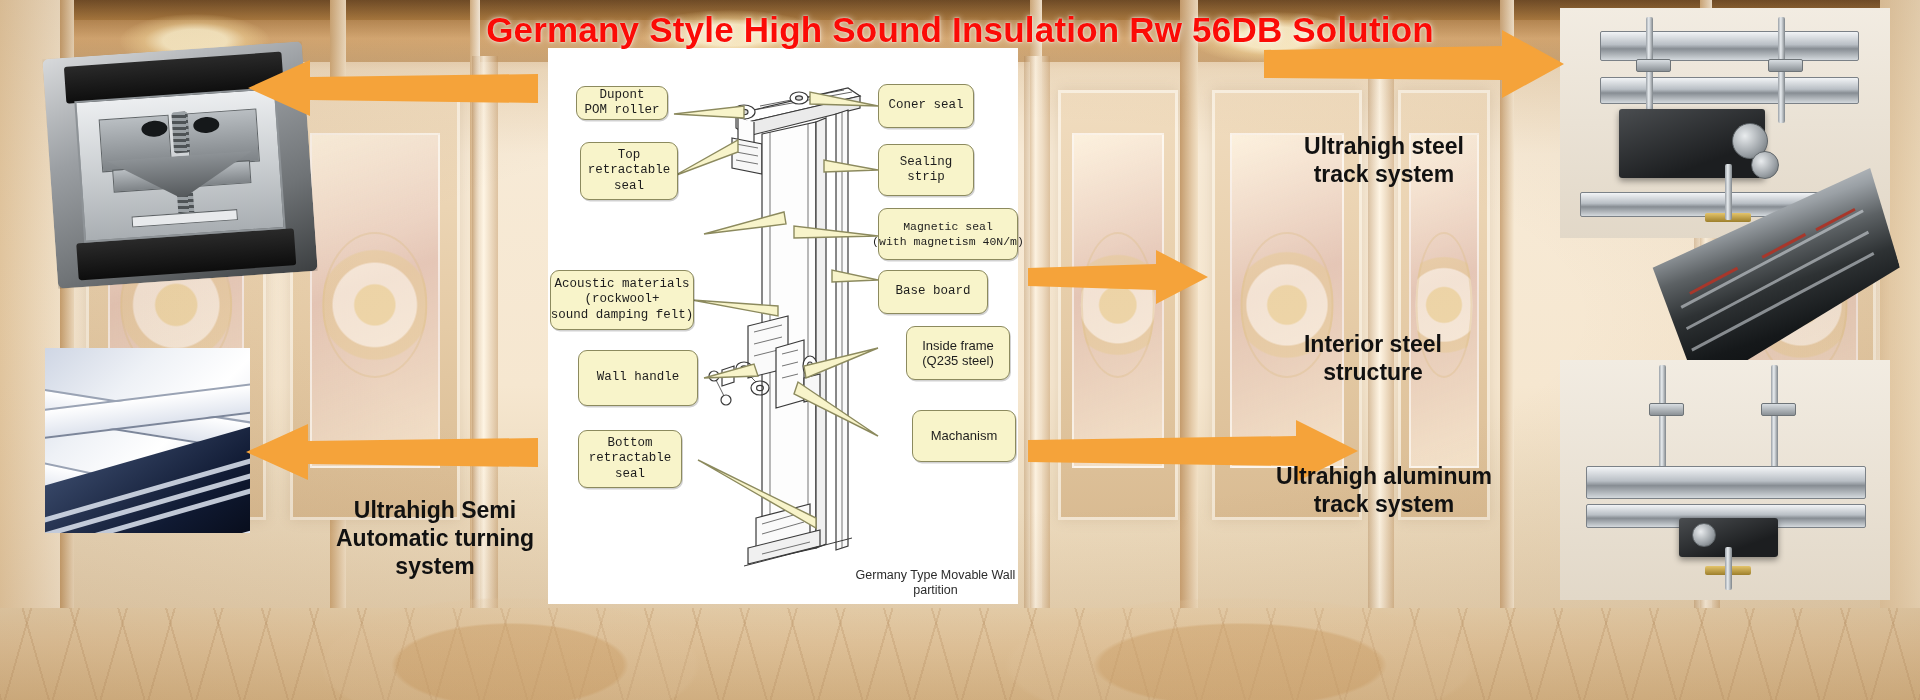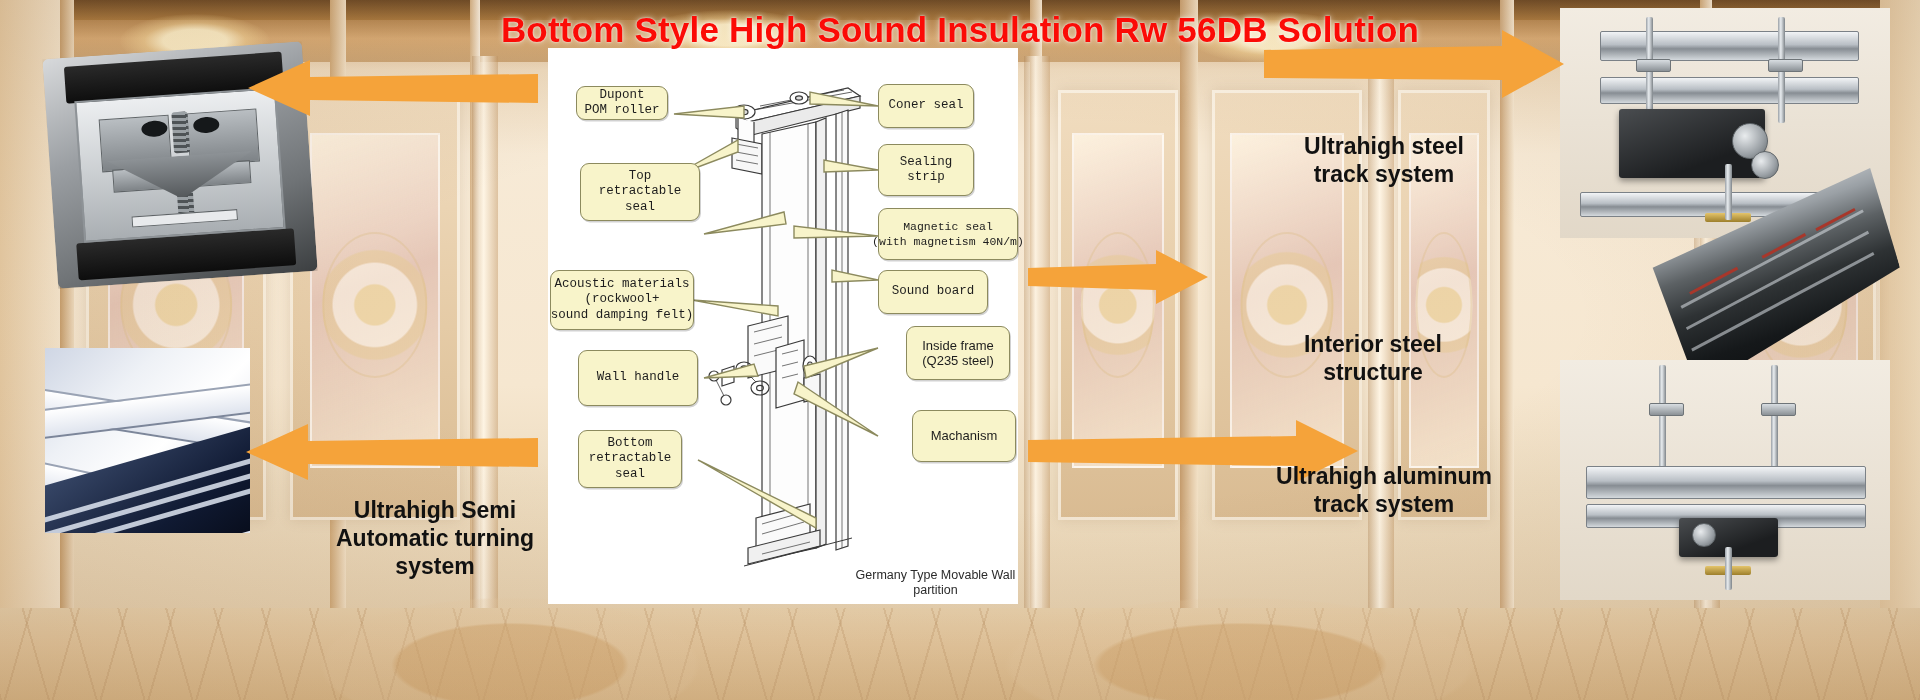--- a/index.html
+++ b/index.html
@@ -277,21 +277,21 @@
     <div class="bg-lamp" style="left:1190px;top:12px;width:170px;height:52px;"></div>
     <div class="bg-lamp" style="left:1640px;top:16px;width:160px;height:50px;"></div>
 
     <div class="bg-floor">
       <div class="medallion"></div>
       <div class="medallion m2"></div>
     </div>
     <div class="bg-vig"></div>
   </div>
 
-  <div class="title">Bottom Style High Sound Insulation Rw 56DB Solution</div>
+  <div class="title">Germany Style High Sound Insulation Rw 56DB Solution</div>
 
   <svg class="arrow" style="left:248px;top:58px;" width="290" height="60" viewBox="0 0 290 60">
     <polygon points="0,30 62,2 62,19 290,16 290,45 62,42 62,58" fill="#f5a33a"></polygon>
   </svg>
 
   <svg class="arrow" style="left:246px;top:422px;" width="292" height="60" viewBox="0 0 292 60">
     <polygon points="0,30 62,2 62,19 292,16 292,45 62,42 62,58" fill="#f5a33a"></polygon>
   </svg>
 
   <svg class="arrow" style="left:1264px;top:28px;" width="300" height="72" viewBox="0 0 300 72">
@@ -381,21 +381,21 @@
         <path d="M330 188 L246 178 L246 190 Z"></path>
         <path d="M330 232 L284 222 L284 234 Z"></path>
         <path d="M330 300 L256 318 L258 330 Z"></path>
         <path d="M330 388 L250 334 L246 346 Z"></path>
       </g>
     </svg>
 
     <div class="cbox" style="left:28px;top:38px;width:92px;height:34px;">Dupont
 POM roller</div>
 
-    <div class="cbox" style="left:32px;top:94px;width:120px;height:58px;margin-top:21px;">Top
+    <div class="cbox" style="left:32px;top:94px;width:98px;height:58px;">Top
 retractable
 seal</div>
 
 
     <div class="cbox" style="left:2px;top:222px;width:144px;height:60px;">Acoustic materials
 (rockwool+
 sound damping felt)</div>
 
     <div class="cbox" style="left:30px;top:302px;width:120px;height:56px;">Wall handle</div>
 
@@ -404,21 +404,21 @@
 seal</div>
 
     <div class="cbox" style="left:330px;top:36px;width:96px;height:44px;">Coner seal</div>
 
     <div class="cbox" style="left:330px;top:96px;width:96px;height:52px;">Sealing
 strip</div>
 
     <div class="cbox" style="left:330px;top:160px;width:140px;height:52px;font-size:11.5px;">Magnetic seal
 (with magnetism 40N/m)</div>
 
-    <div class="cbox" style="left:330px;top:222px;width:110px;height:44px;">Sound board</div>
+    <div class="cbox" style="left:330px;top:222px;width:110px;height:44px;">Base board</div>
 
     <div class="cbox sans" style="left:330px;top:278px;width:104px;height:54px;">Inside frame
 (Q235 steel)</div>
 
     <div class="cbox sans" style="left:336px;top:362px;width:104px;height:52px;">Machanism</div>
 
     <div class="dcaption">Germany Type Movable
 Wall partition</div>
   </div>
 

